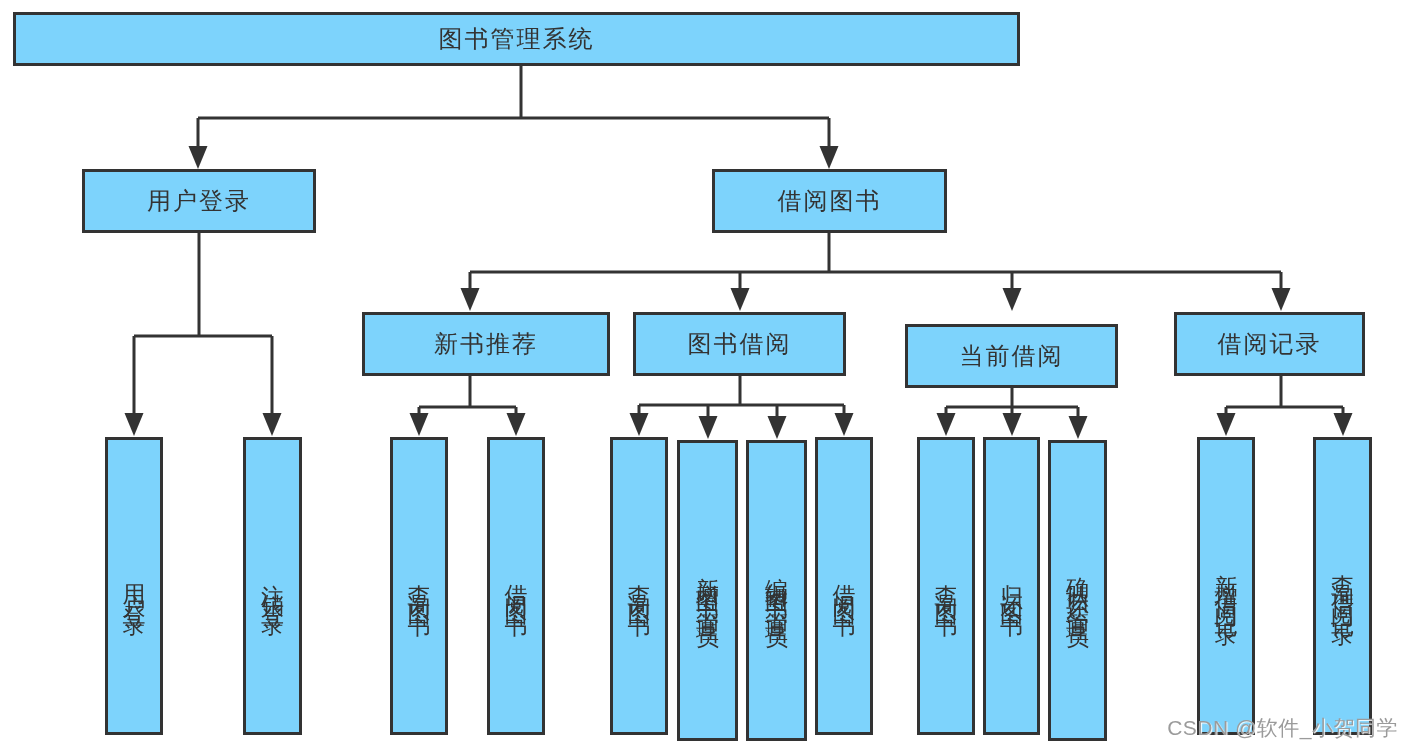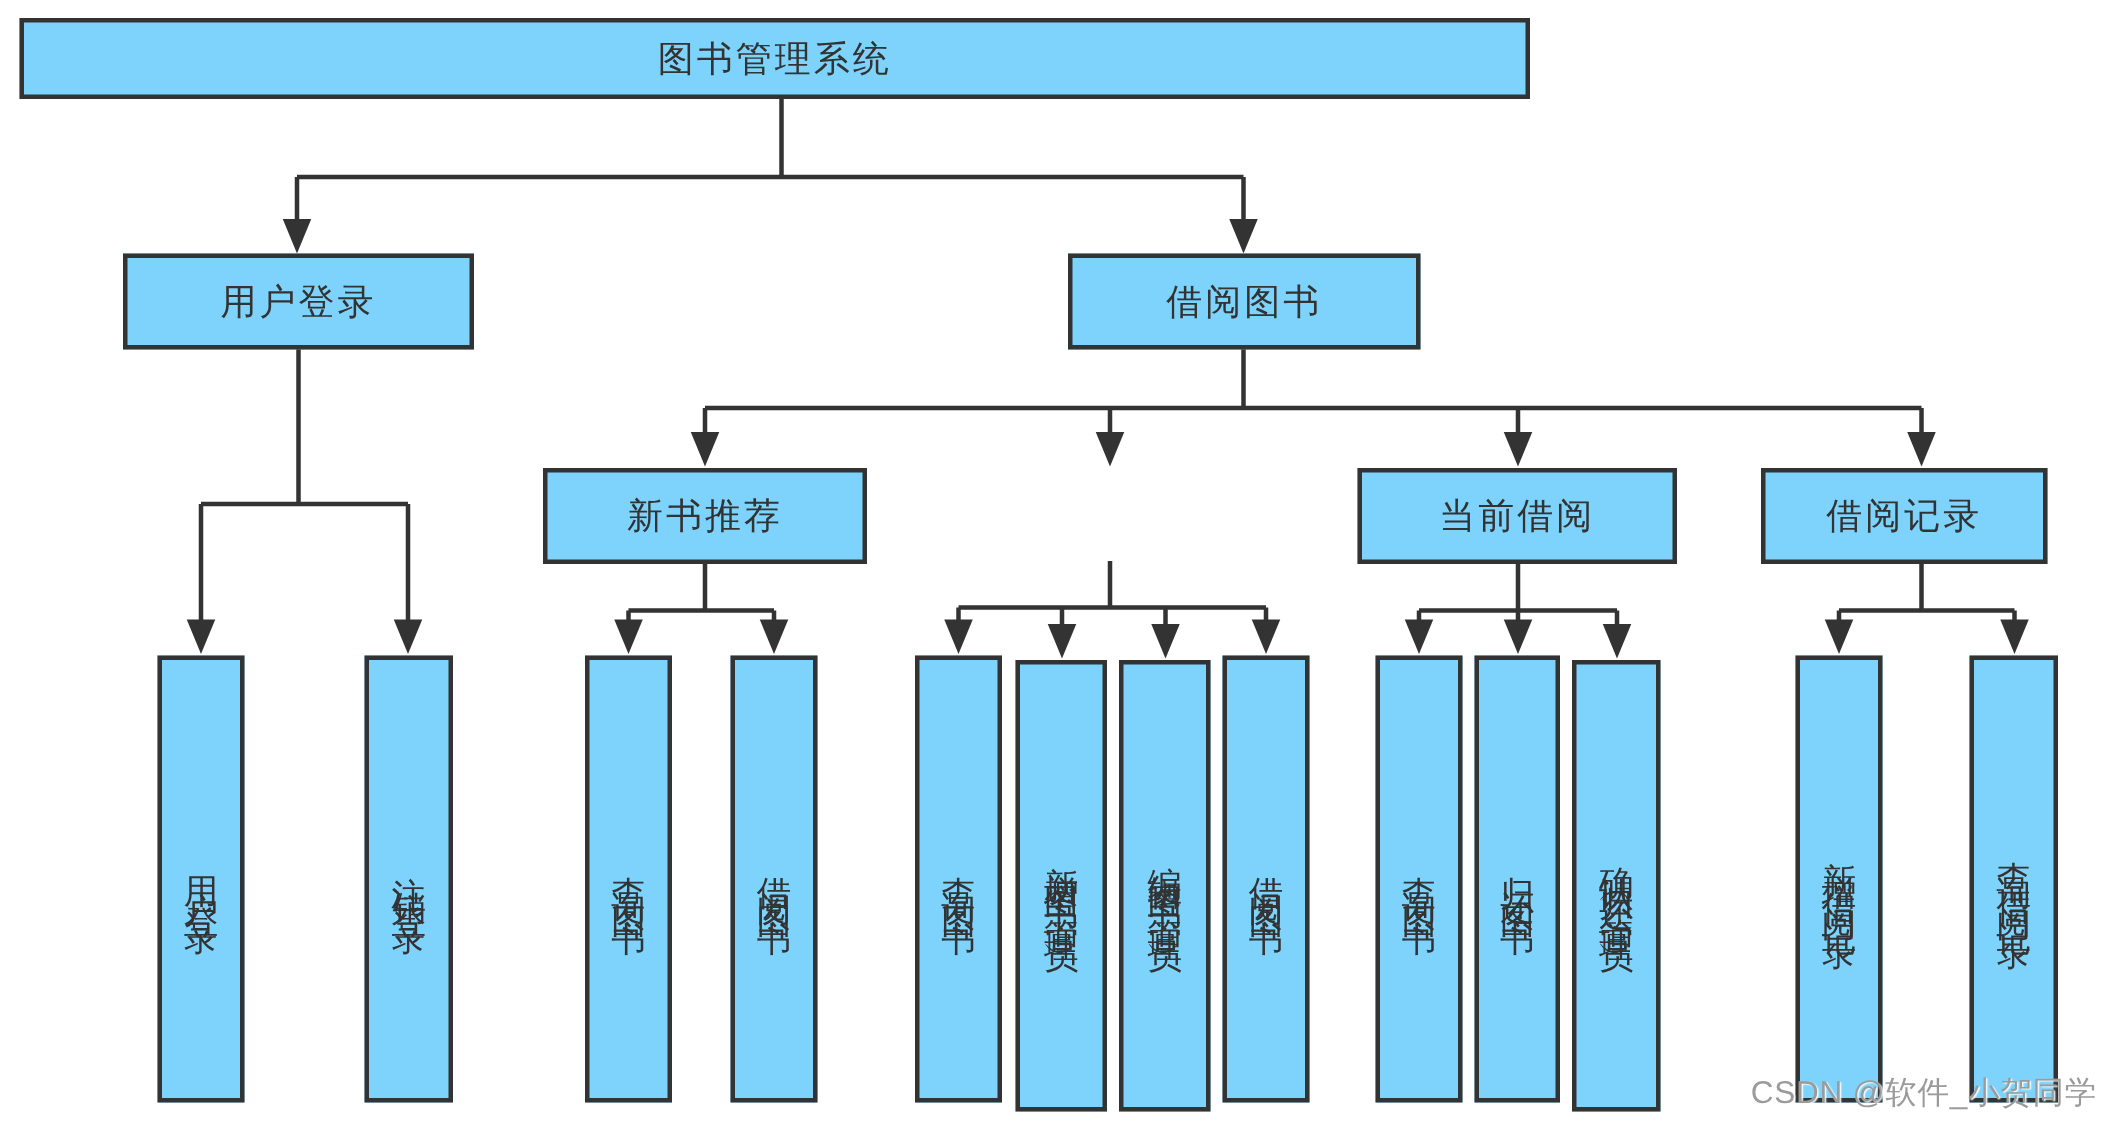--- a/index.html
+++ b/index.html
@@ -69,22 +69,23 @@
       <polygon points="1216.5,413 1235.5,413 1226,436"></polygon>
       <polygon points="1333.5,413 1352.5,413 1343,436"></polygon>
     </g>
   </svg>
 
   <div class="box h" style="left:13px; top:12px; width:1007px; height:54px;">图书管理系统</div>
 
   <div class="box h" style="left:82px; top:169px; width:234px; height:64px;">用户登录</div>
   <div class="box h" style="left:712px; top:169px; width:235px; height:64px;">借阅图书</div>
 
-  <div class="box h" style="left:362px; top:312px; width:216px; height:64px;">新书推荐</div>
-  <div class="box h" style="left:905px; top:312px; width:213px; height:64px;">当前借阅</div>
+  <div class="box h" style="left:362px; top:312px; width:248px; height:64px;">新书推荐</div>
+  <div class="box h" style="left:633px; top:312px; width:213px; height:64px;">图书借阅</div>
+  <div class="box h" style="left:905px; top:324px; width:213px; height:64px;">当前借阅</div>
   <div class="box h" style="left:1174px; top:312px; width:191px; height:64px;">借阅记录</div>
 
   <div class="box" style="left:105px; top:437px; width:58px; height:298px;">
     <span class="v">用户登录</span>
   </div>
   <div class="box" style="left:243px; top:437px; width:59px; height:298px;">
     <span class="v">注销登录</span>
   </div>
 
   <div class="box" style="left:390px; top:437px; width:58px; height:298px;">

